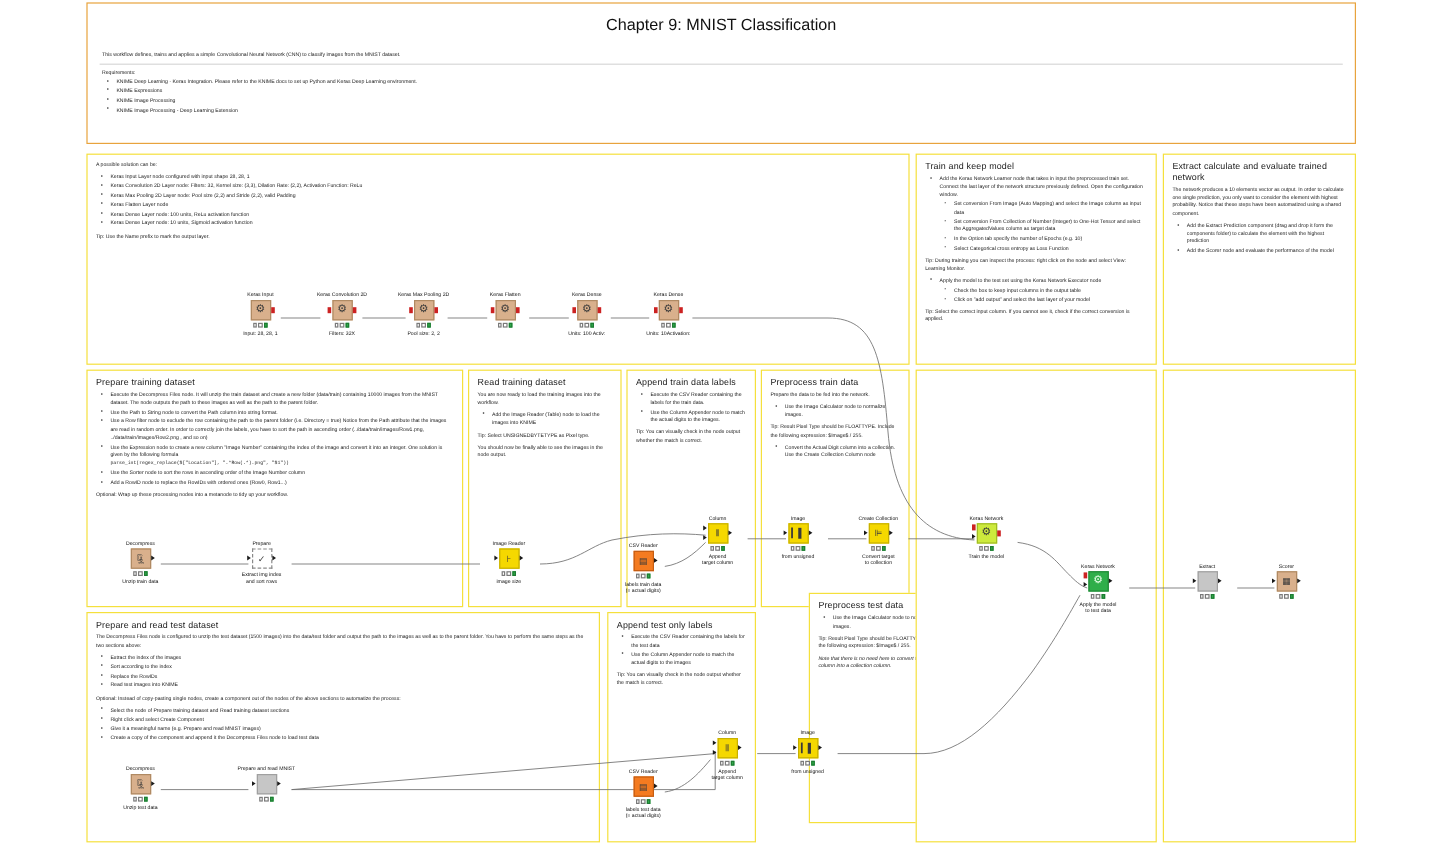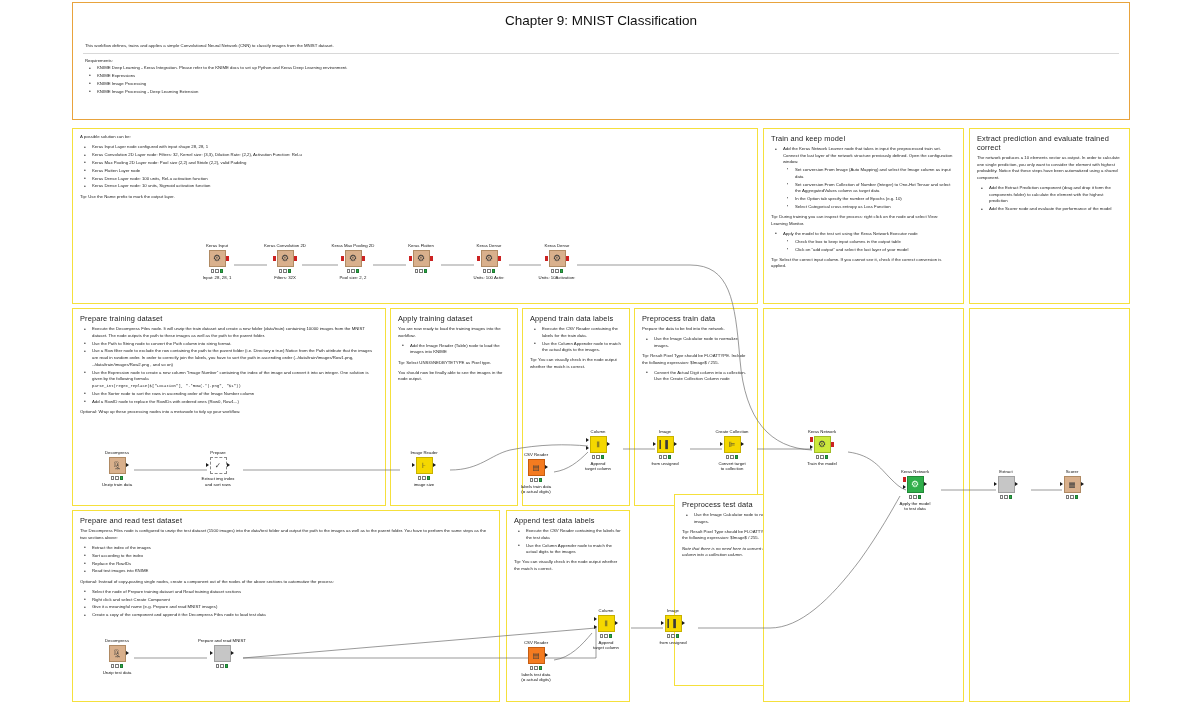--- a/index.html
+++ b/index.html
@@ -258,21 +258,21 @@
             <li>Check the box to keep input columns in the output table</li>
             <li>Click on "add output" and select the last layer of your model</li>
           </ul>
         </li>
       </ul>
       <p>Tip: Select the correct input column. If you cannot see it, check if the correct conversion is applied.</p>
     </div>
   </div>
 
   <div class="frame frame-yellow" id="p-extract">
-    <div class="anno-title">Extract prediction and evaluate trained correct</div>
+    <div class="anno-title">Extract calculate and evaluate trained network</div>
     <div class="anno-body">
       <p>The network produces a 10 elements vector as output. In order to calculate one single prediction, you only want to consider the element with highest probability. Notice that these steps have been automatized using a shared component.</p>
       <ul>
         <li>Add the Extract Prediction component (drag and drop it form the components folder) to calculate the element with the highest prediction</li>
         <li>Add the Scorer node and evaluate the performance of the model</li>
       </ul>
     </div>
   </div>
 
   <div class="frame frame-yellow" id="p-prep-train">
@@ -287,21 +287,21 @@
           <span class="mono">parse_int(regex_replace($["Location"], ".*Row(.*).png", "$1"))</span>
         </li>
         <li>Use the Sorter node to sort the rows in ascending order of the Image Number column</li>
         <li>Add a RowID node to replace the RowIDs with ordered ones (Row0, Row1...)</li>
       </ul>
       <p>Optional: Wrap up these processing nodes into a metanode to tidy up your workflow.</p>
     </div>
   </div>
 
   <div class="frame frame-yellow" id="p-read-train">
-    <div class="anno-title">Apply training dataset</div>
+    <div class="anno-title">Read training dataset</div>
     <div class="anno-body">
       <p>You are now ready to load the training images into the workflow.</p>
       <ul>
           <li>Add the Image Reader (Table) node to load the images into KNIME</li>
         </ul>
       <p>Tip: Select UNSIGNEDBYTETYPE as Pixel type.</p>
       <p>You should now be finally able to see the images in the node output.</p>
     </div>
   </div>
 
@@ -344,21 +344,21 @@
       <ul>
         <li>Select the node of Prepare training dataset and Read training dataset sections</li>
         <li>Right click and select Create Component</li>
         <li>Give it a meaningful name (e.g. Prepare and read MNIST images)</li>
         <li>Create a copy of the component and append it the Decompress Files node to load test data</li>
       </ul>
     </div>
   </div>
 
   <div class="frame frame-yellow" id="p-append-test">
-    <div class="anno-title">Append test data labels</div>
+    <div class="anno-title">Append test only labels</div>
     <div class="anno-body">
       <ul>
         <li>Execute the CSV Reader containing the labels for the test data</li>
         <li>Use the Column Appender node to match the actual digits to the images</li>
       </ul>
       <p>Tip: You can visually check in the node output whether the match is correct.</p>
     </div>
   </div>
 
   <div class="frame frame-yellow" id="p-prep-test2">

